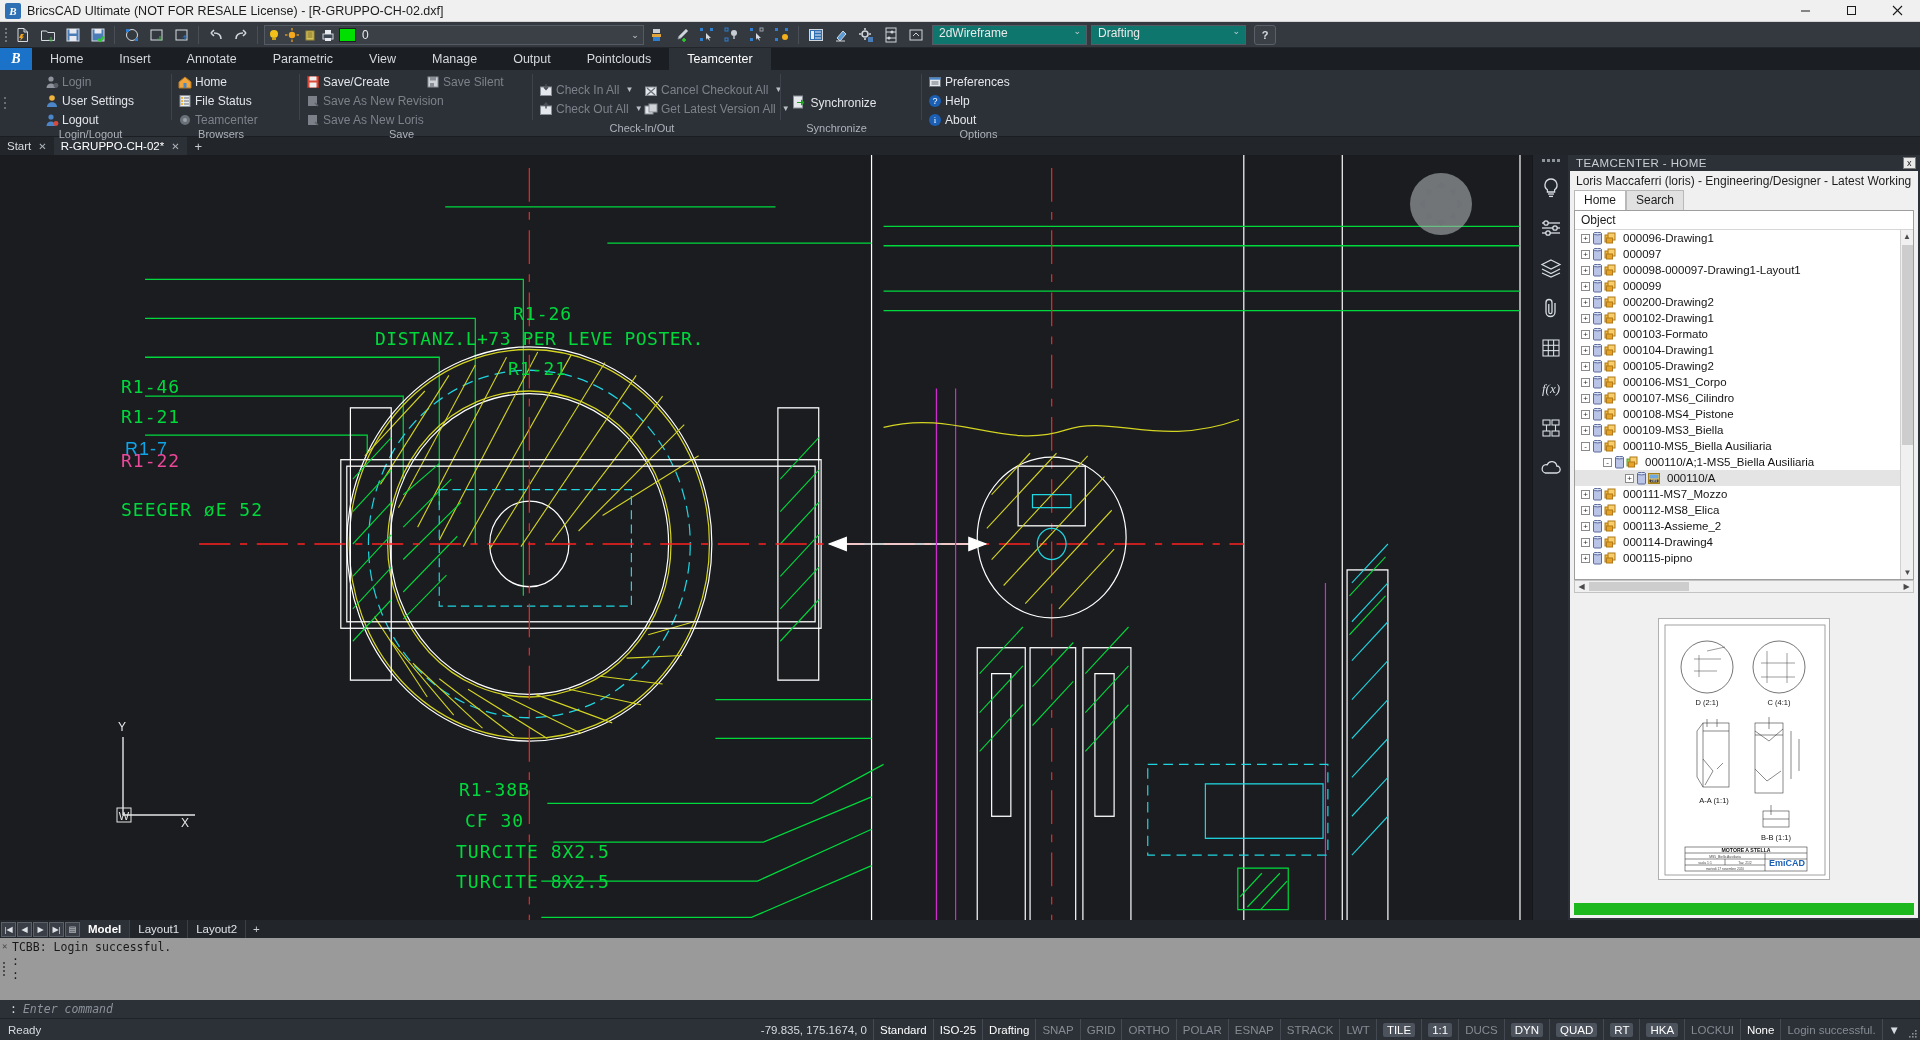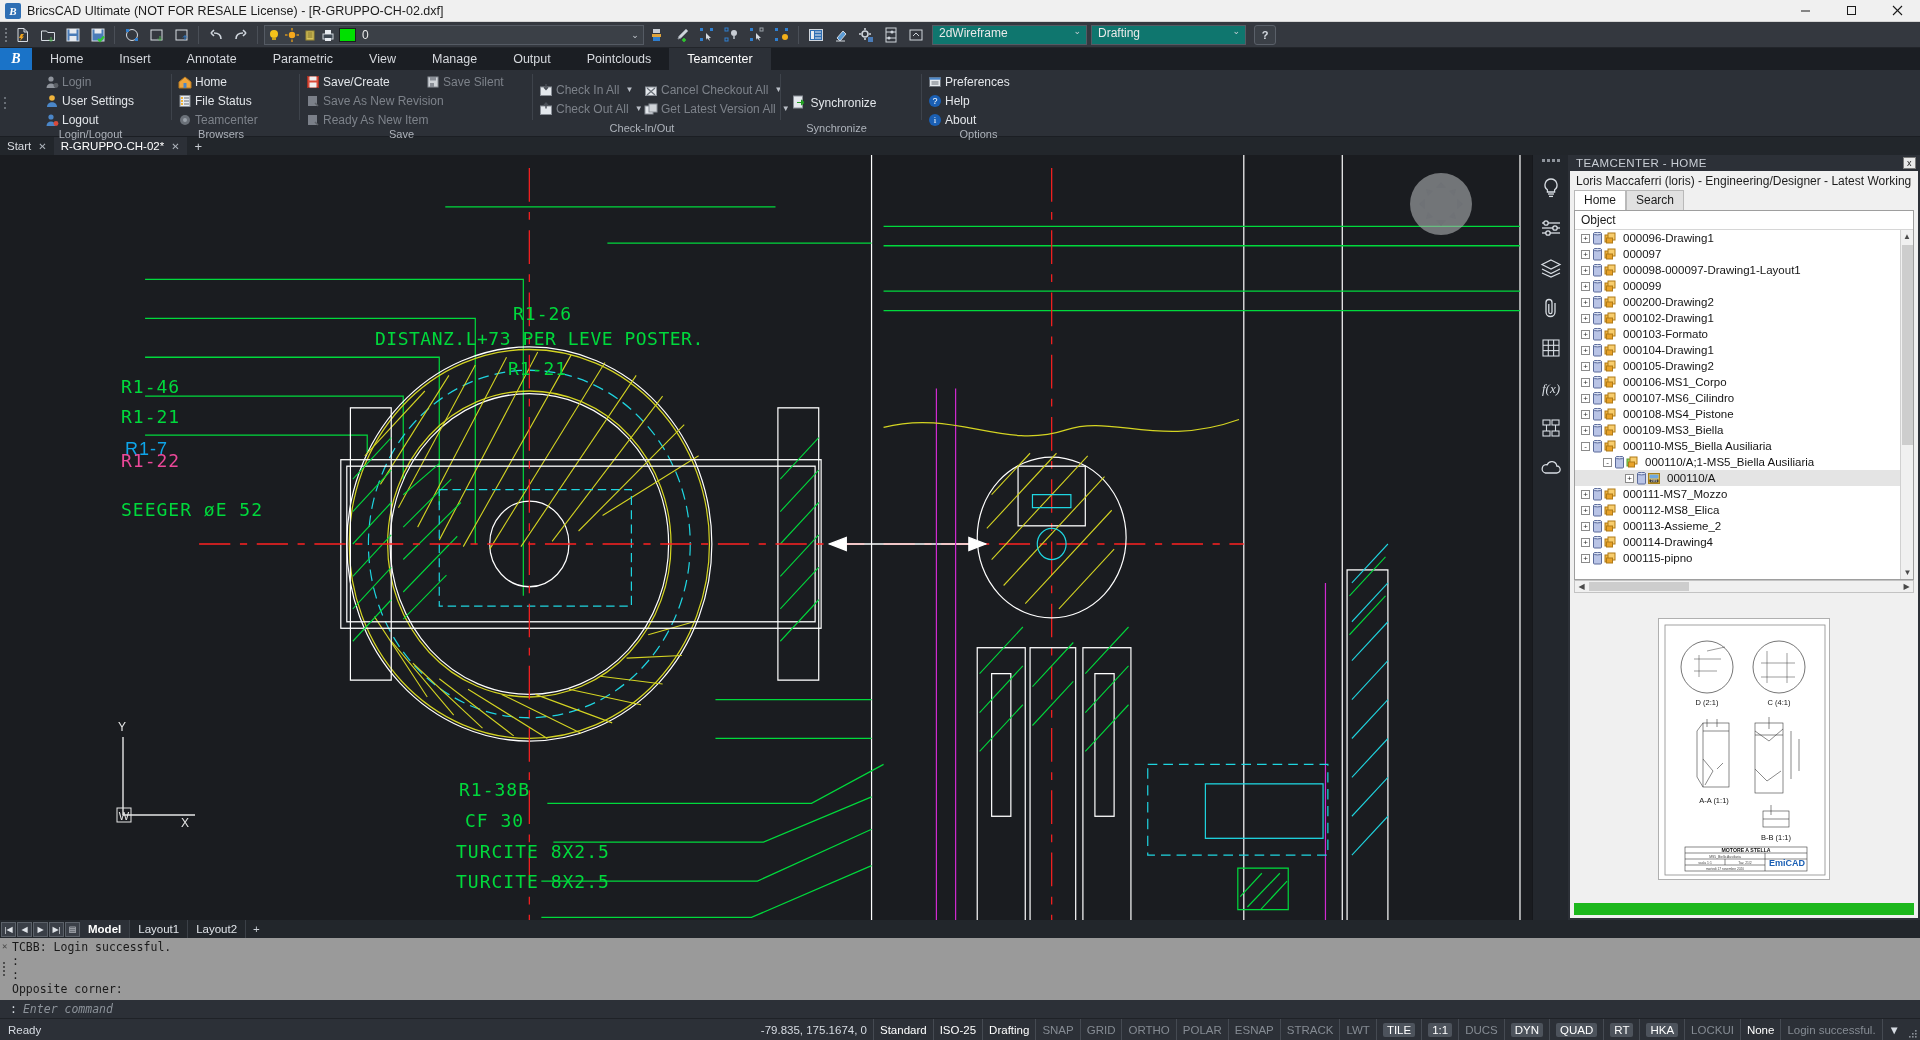--- a/index.html
+++ b/index.html
@@ -531,21 +531,21 @@
             </span>
             <span>Save As New Revision</span>
           </div>
           <div class="ritem disabled">
             <span class="gi">
               <svg width="14" height="14" viewBox="0 0 14 14">
                   <rect x="2" y="2" width="9" height="10" fill="#7b8089"></rect>
                   <path d="M9 9l3 3" stroke="#5c6066" stroke-width="1.6"></path>
                 </svg>
             </span>
-            <span>Ready As New Item</span>
+            <span>Save As New Loris</span>
           </div>
         </div>
         <div class="gitems" style="width:85px">
           <div class="ritem disabled">
             <span class="gi">
               <svg width="14" height="14" viewBox="0 0 14 14">
                   <rect x="2" y="2" width="10" height="10" fill="#cfd3d8" stroke="#8a8f97"></rect>
                   <rect x="4" y="2" width="6" height="3.5" fill="#8a8f97"></rect>
                   <rect x="4" y="8" width="4" height="4" fill="#8a8f97"></rect>
                 </svg>
@@ -1374,21 +1374,20 @@
       <span class="closer">✕</span>
       <span class="grp">
           <i></i>
           <i></i>
           <i></i>
           <i></i>
         </span>
       <div>TCBB: Login successful.</div>
       <div>:</div>
       <div>:</div>
-      <div>Opposite corner:</div>
     </div>
 
     <div class="cmdline">
       <span class="prompt">:</span>
       <span class="ph">Enter command</span>
     </div>
   </div>
 
   <div class="statusbar">
     <div class="sb-ready">Ready</div>

